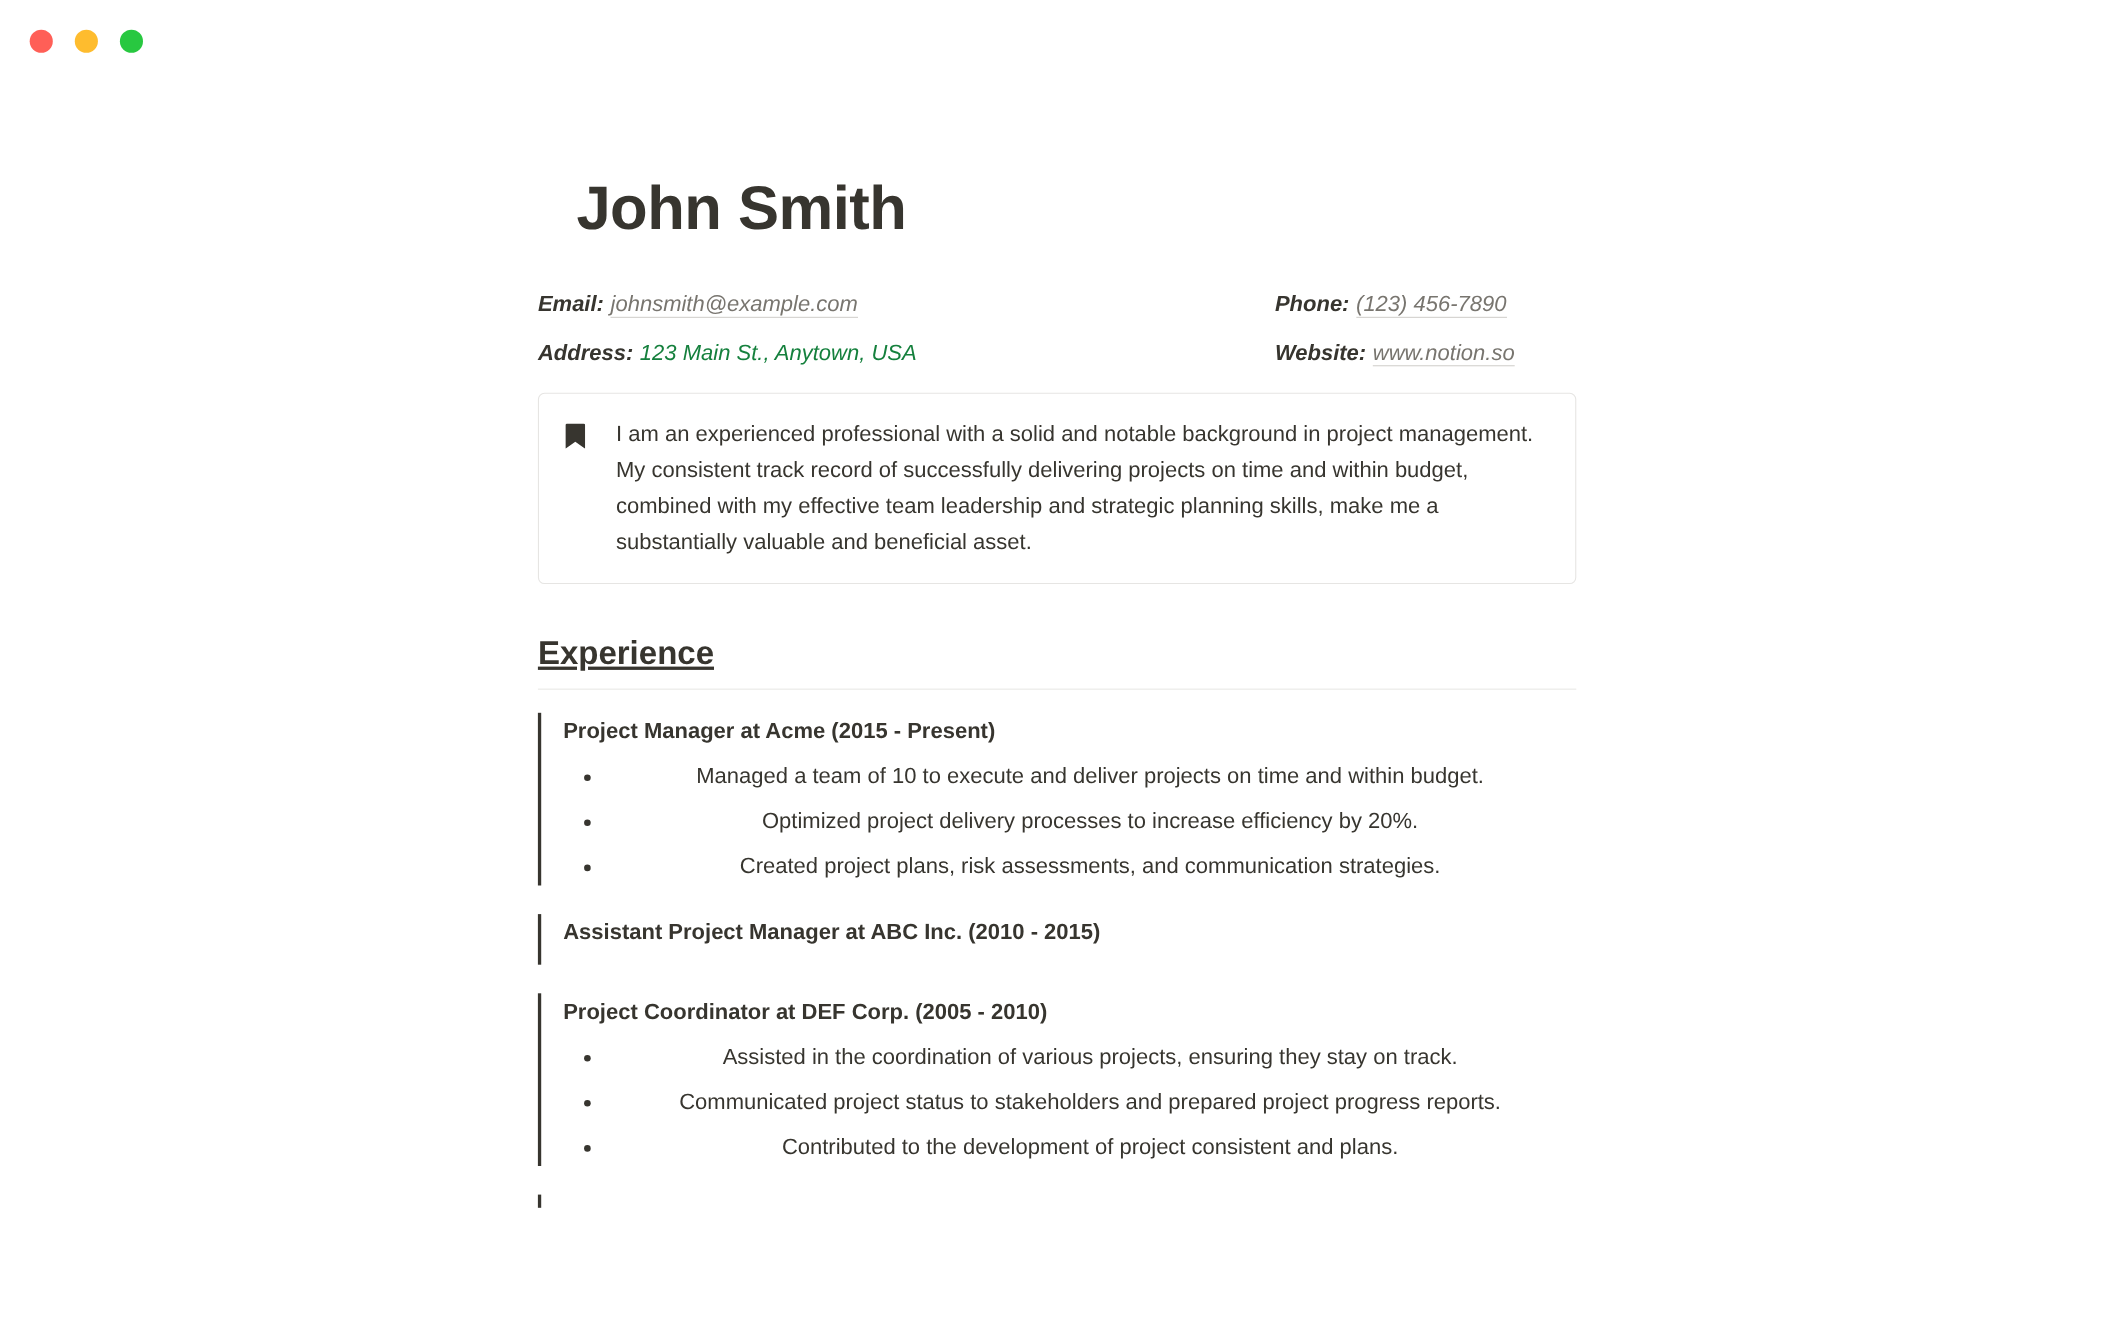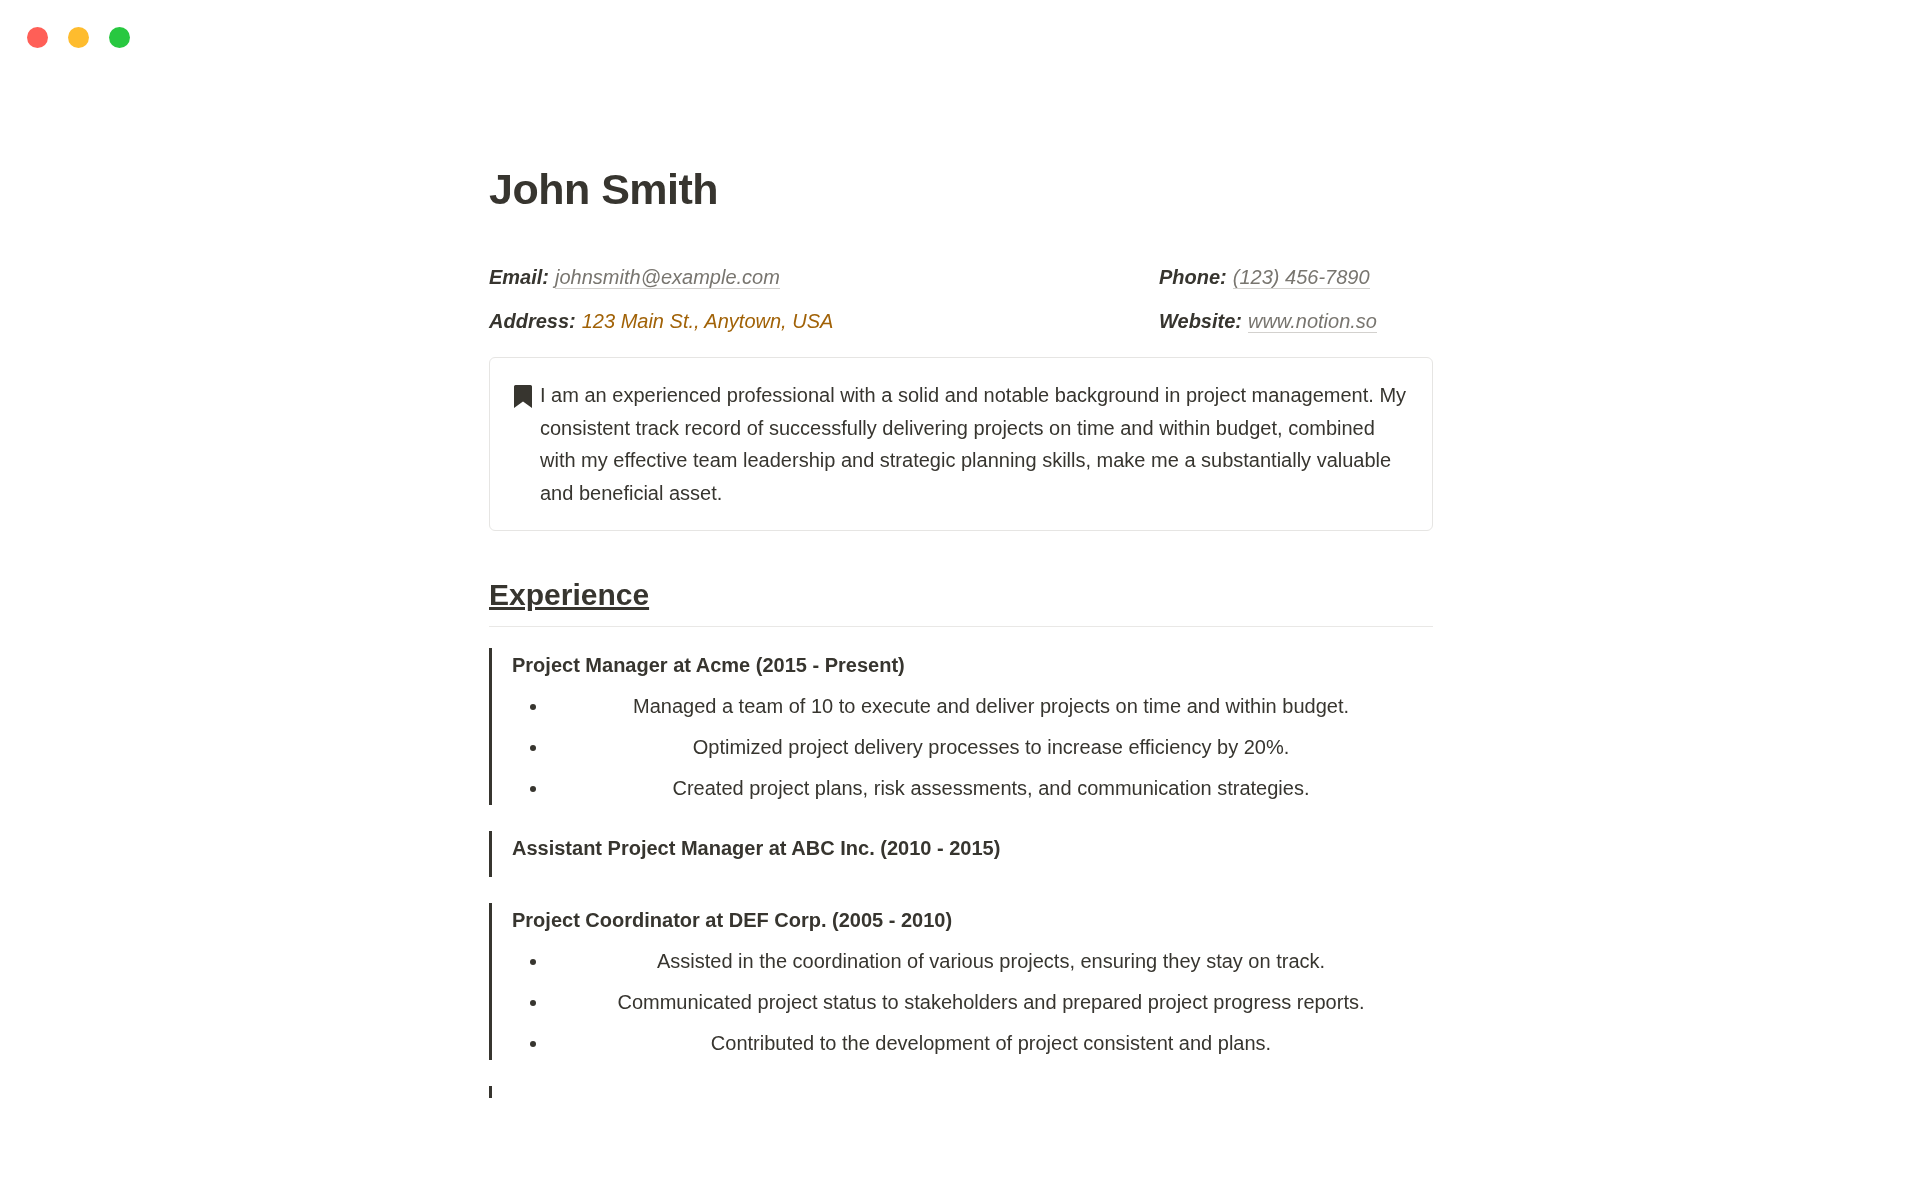--- a/index.html
+++ b/index.html
@@ -9,35 +9,35 @@
   
   .traffic-lights { position:absolute; top:27px; left:27px; display:flex; gap:20px; }
   .light { width:21px; height:21px; border-radius:50%; display:inline-block; cursor:pointer; }
   .light.red    { background:#ff5f57; }
   .light.yellow { background:#febc2e; }
   .light.green  { background:#28c840; }
 
   
   .content { position:absolute; left:489px; top:163px; width:944px; }
 
-  h1.page-title { font-size:43px; line-height:52px; font-weight:700;
-                  letter-spacing:-0.5px; margin-bottom:50px; }
+  h1.page-title { font-size:56px; line-height:52px; font-weight:700;
+                  letter-spacing:-0.5px; margin-bottom:50px;margin-left:35px; }
 
   
   .contact-grid { display:grid; grid-template-columns:670px 1fr; row-gap:19px;
                   font-size:20px; line-height:25px; margin-bottom:23px; }
   .contact-cell { white-space:nowrap;font-style:italic; }
   .contact-label { font-weight:700; margin-right:6px; }
   a.contact-link { color:#78756f; text-decoration:none;
                    border-bottom:1.5px solid #d3d1ce; cursor:pointer; }
-  .contact-plain { color:#a16207; }
+  .contact-plain { color:#15803d; }
 
   
   .callout { border:1px solid #e6e5e3; border-radius:6px; padding:21px 24px;
-             display:flex; align-items:flex-start; gap:8px; margin-bottom:47px; }
+             display:flex; align-items:flex-start; gap:28px; margin-bottom:47px; }
   .callout-icon { flex:0 0 auto; margin-top:6px; line-height:0; }
   .callout-text { font-size:20px; line-height:32.5px; }
 
   
   h2.section-heading { font-size:30px; line-height:34px; font-weight:700; margin-bottom:14px;text-decoration:underline; }
   .divider { border:none; border-top:1px solid #e9e8e6; margin-bottom:21px; }
 
   .job { border-left:3.5px solid #37352f; padding:4px 0 2px 20px; margin-bottom:26px; }
   .job-title { font-size:20px; line-height:26px; font-weight:700; margin-bottom:14px; }
   .job ul { margin:0; padding-left:37px; list-style:disc;text-align:center; }

